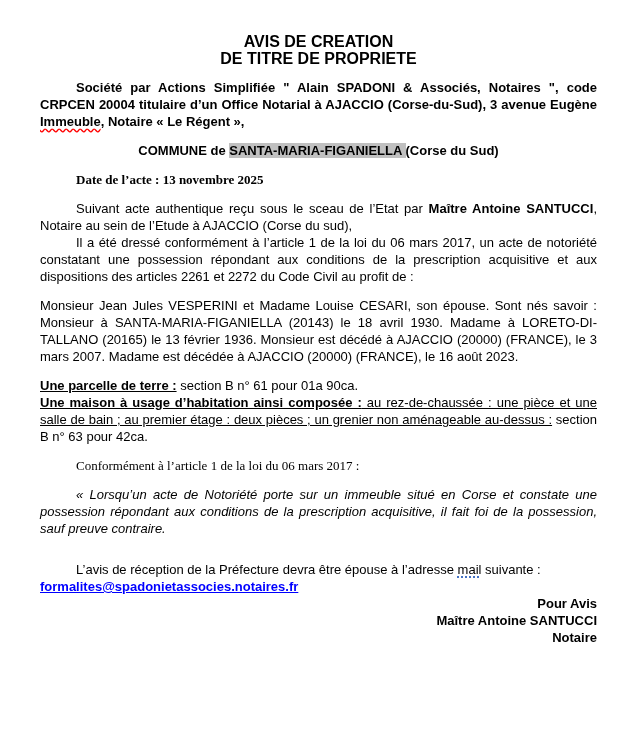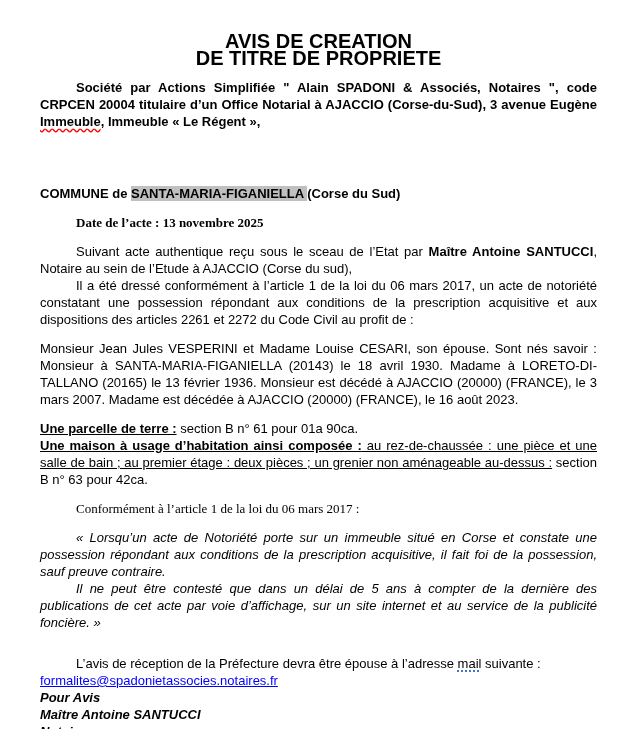--- a/index.html
+++ b/index.html
@@ -12,72 +12,71 @@
     background: #ffffff;
     color: #000000;
     font-family: "Liberation Sans", "DejaVu Sans", sans-serif;
     font-size: 13px;
     line-height: 17px;
     overflow: hidden;
   }
   .para { margin: 0; }
   .blank { height: 12px; }
   .bold { font-weight: bold; }
-  .center { text-align: left; margin-top: 43px; }
+  .center { text-align: center; }
   .justify { text-align: justify; }
   .indent { text-indent: 36px; }
   .indent-block { padding-left: 36px; font-family: Liberation Serif, serif; }
   .italic { font-style: italic; }
   .u { text-decoration: underline; }
   .title {
     text-align: center;
     font-weight: bold;
-    font-size: 20px;
+    font-size: 16px;
     line-height: 17px;
   }
   .hl { background: #c0c0c0; }
   .spell-error {
     text-decoration: underline;
     text-decoration-style: wavy;
     text-decoration-color: #ff0000;
     text-decoration-skip-ink: none;
     text-underline-offset: 2px;
   }
   .grammar-hint {
     text-decoration: underline;
     text-decoration-style: dotted;
     text-decoration-color: #4472c4;
     text-decoration-thickness: 2px;
     text-underline-offset: 2px;
   }
   .email-link {
     color: #0000ff;
-    font-weight: normal;
+    font-weight: bold;
     text-decoration: underline;
     cursor: pointer;
   }
   .signature {
-    text-align: left;
+    text-align: right;
     font-weight: bold;
-    font-style: italic;
   }
 </style>
 </head>
 <body>
 
 <div class="page">
 
   <div class="title">
     <div>AVIS DE CREATION</div>
     <div>DE TITRE DE PROPRIETE</div>
   </div>
 
   <div class="blank"></div>
 
-  <p class="para bold justify indent"><span>Société par Actions Simplifiée " Alain SPADONI &amp; Associés, Notaires ", code CRPCEN 20004 titulaire d’un Office Notarial à AJACCIO (Corse-du-Sud), 3 avenue Eugène </span><span class="spell-error">Immeuble</span><span>, Immeuble « Le Régent »,</span></p>
+  <p class="para bold justify indent"><span>Société par Actions Simplifiée " Alain SPADONI &amp; Associés, Notaires ", code CRPCEN 20004 titulaire d’un Office Notarial à AJACCIO (Corse-du-Sud), 3 avenue Eugène </span><span class="spell-error">Immeuble</span><span>, Notaire « Le Régent »,</span></p>
 
   <div class="blank"></div>
 
   <p class="para bold center"><span>COMMUNE de </span><span class="hl">SANTA-MARIA-FIGANIELLA </span><span>(Corse du Sud)</span></p>
 
   <div class="blank"></div>
 
   <p class="para bold indent-block">Date de l’acte : 13 novembre 2025</p>
 
   <div class="blank"></div>
@@ -96,21 +95,20 @@
 
   <p class="para justify"><span class="bold u">Une maison à usage d’habitation ainsi composée :</span><span class="u"> au rez-de-chaussée : une pièce et une salle de bain ; au premier étage : deux pièces ; un grenier non aménageable au-dessus :</span><span> section B n° 63 pour 42ca.</span></p>
 
   <div class="blank"></div>
 
   <p class="para indent-block">Conformément à l’article 1 de la loi du 06 mars 2017 :</p>
 
   <div class="blank"></div>
 
   <p class="para justify indent italic">« Lorsqu’un acte de Notoriété porte sur un immeuble situé en Corse et constate une possession répondant aux conditions de la prescription acquisitive, il fait foi de la possession, sauf preuve contraire.</p>
-  <p class="para justify indent italic">Il ne peut être contesté que dans un délai de 5 ans à compter de la dernière des publications de cet acte par voie d’affichage, sur un site internet et au service de la publicité foncière. »</p>
 
   <div class="blank"></div>
 
 
   <div class="blank"></div>
 
   <p class="para justify indent"><span>L’avis de réception de la Préfecture devra être épouse à l’adresse </span><span class="grammar-hint">mail</span><span> suivante :</span></p>
 
   <p class="para"><a class="email-link">formalites@spadonietassocies.notaires.fr</a></p>
 

